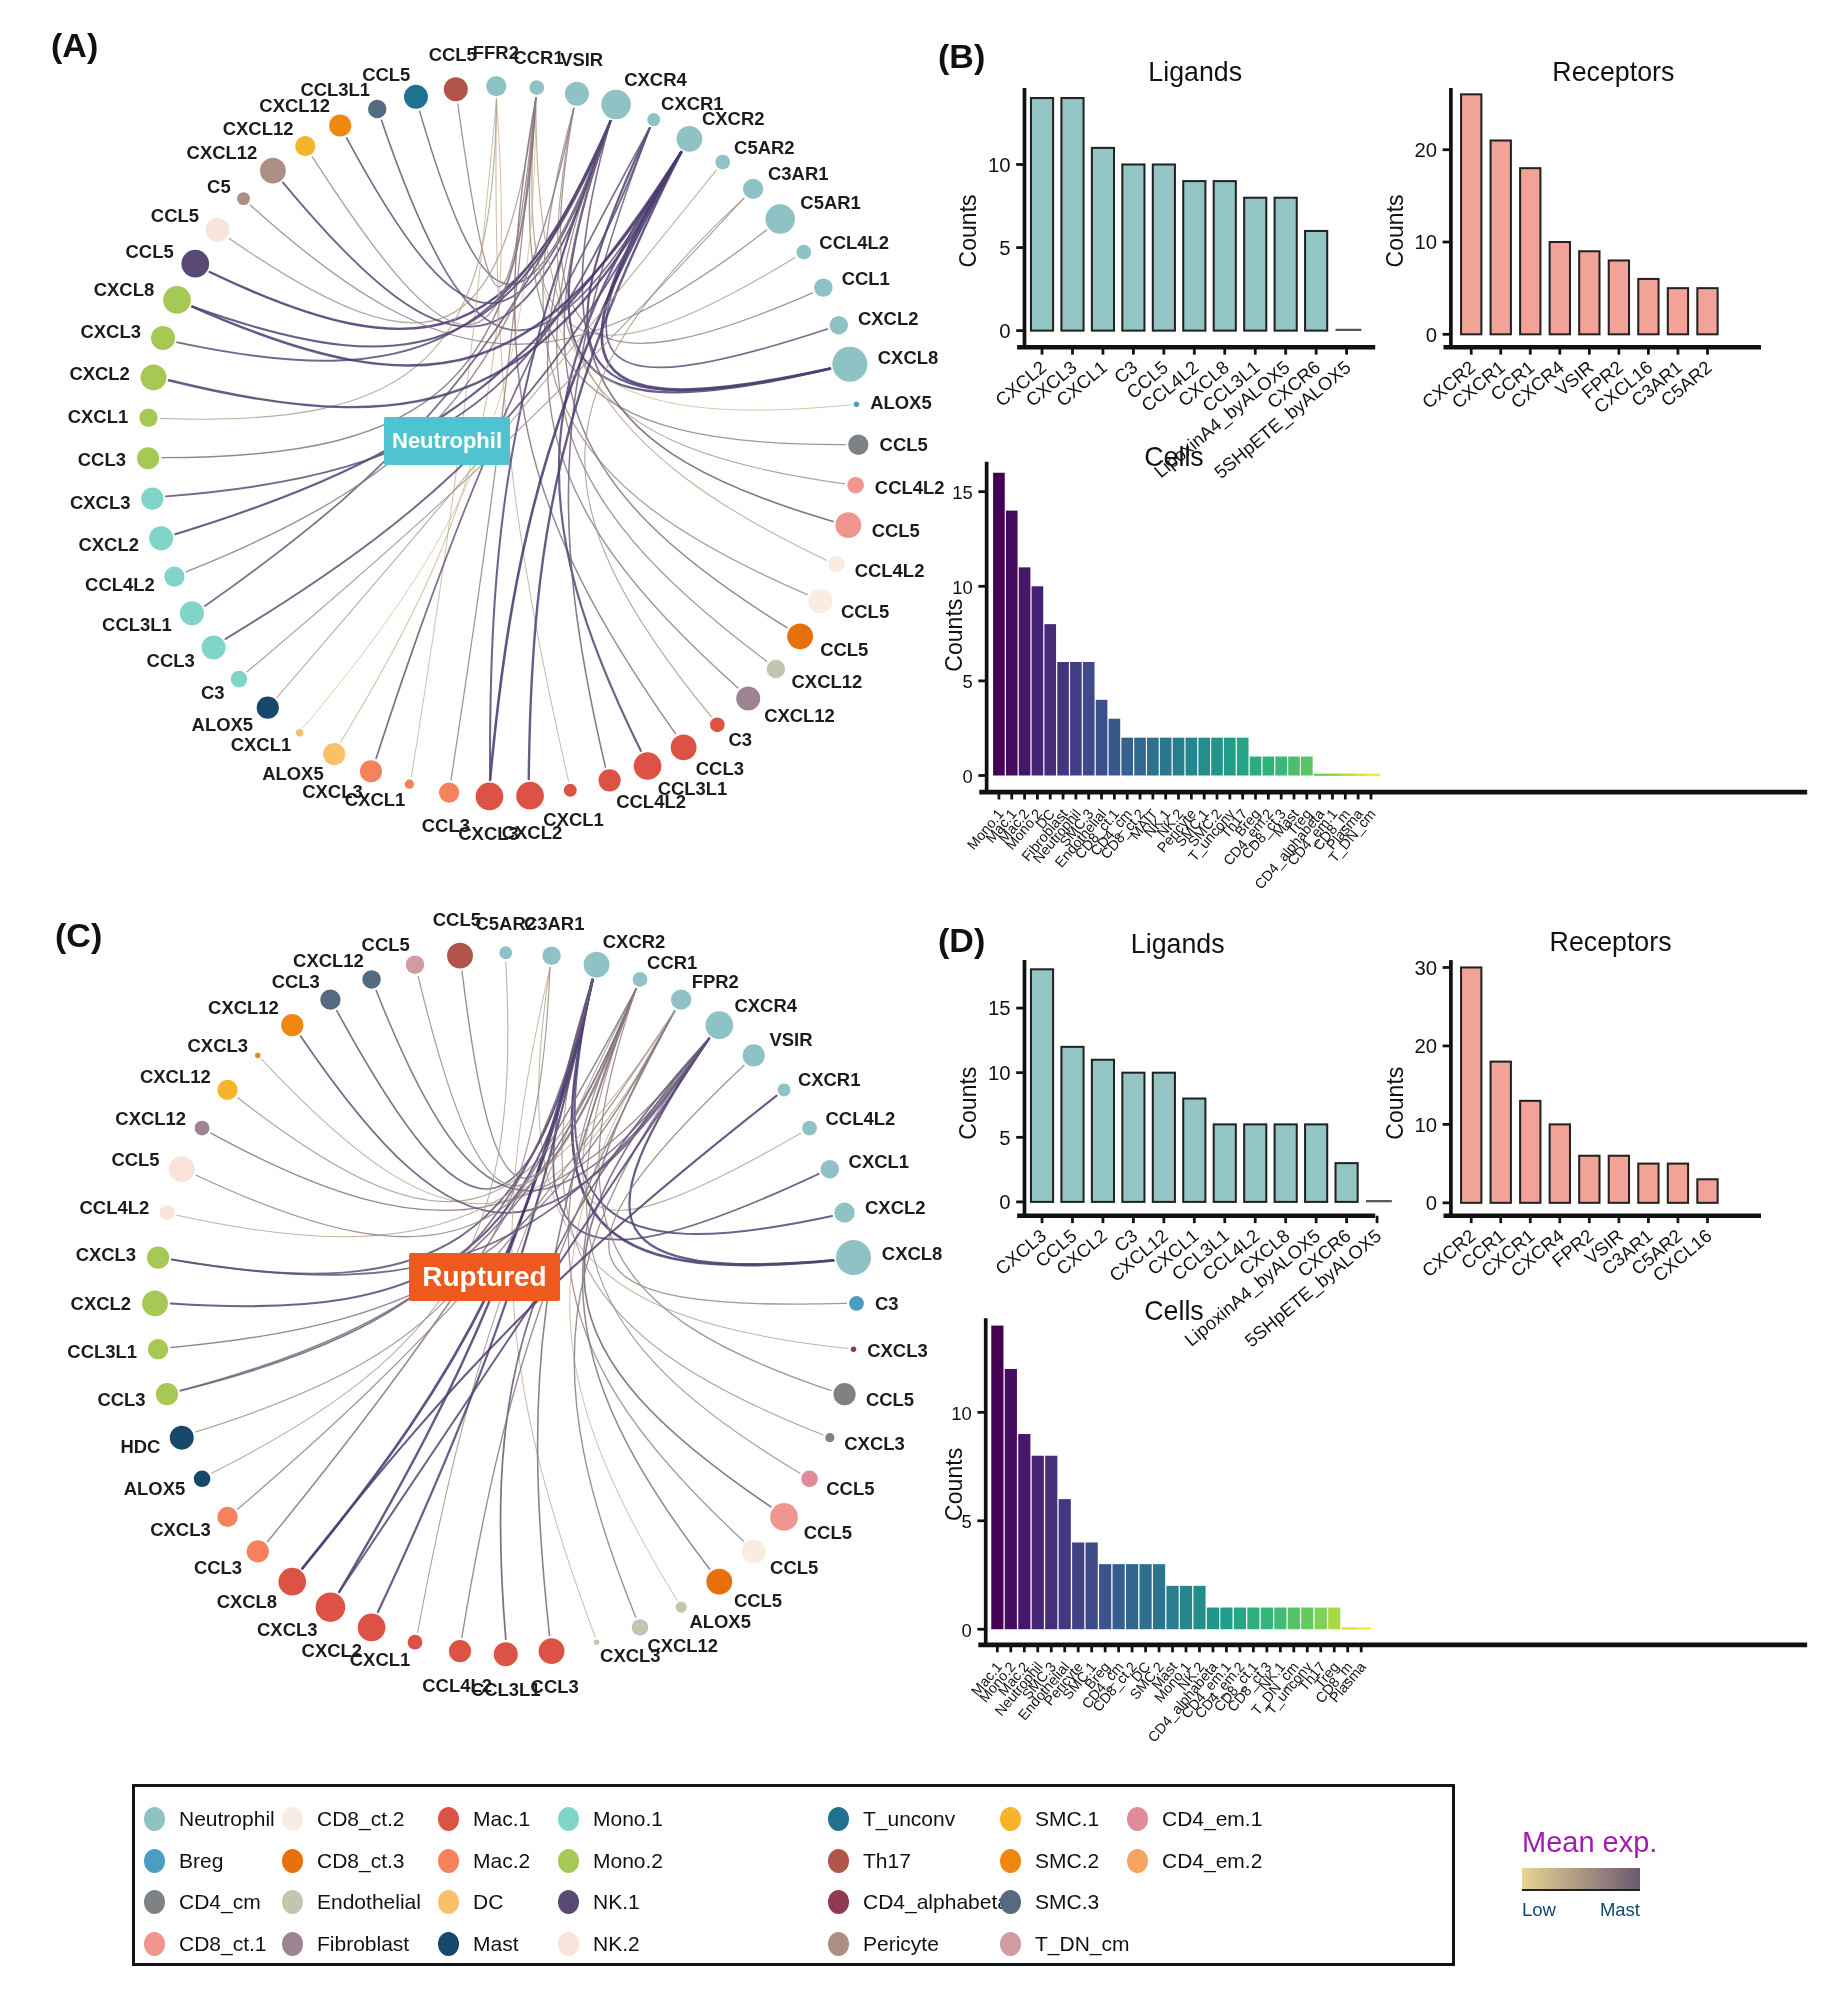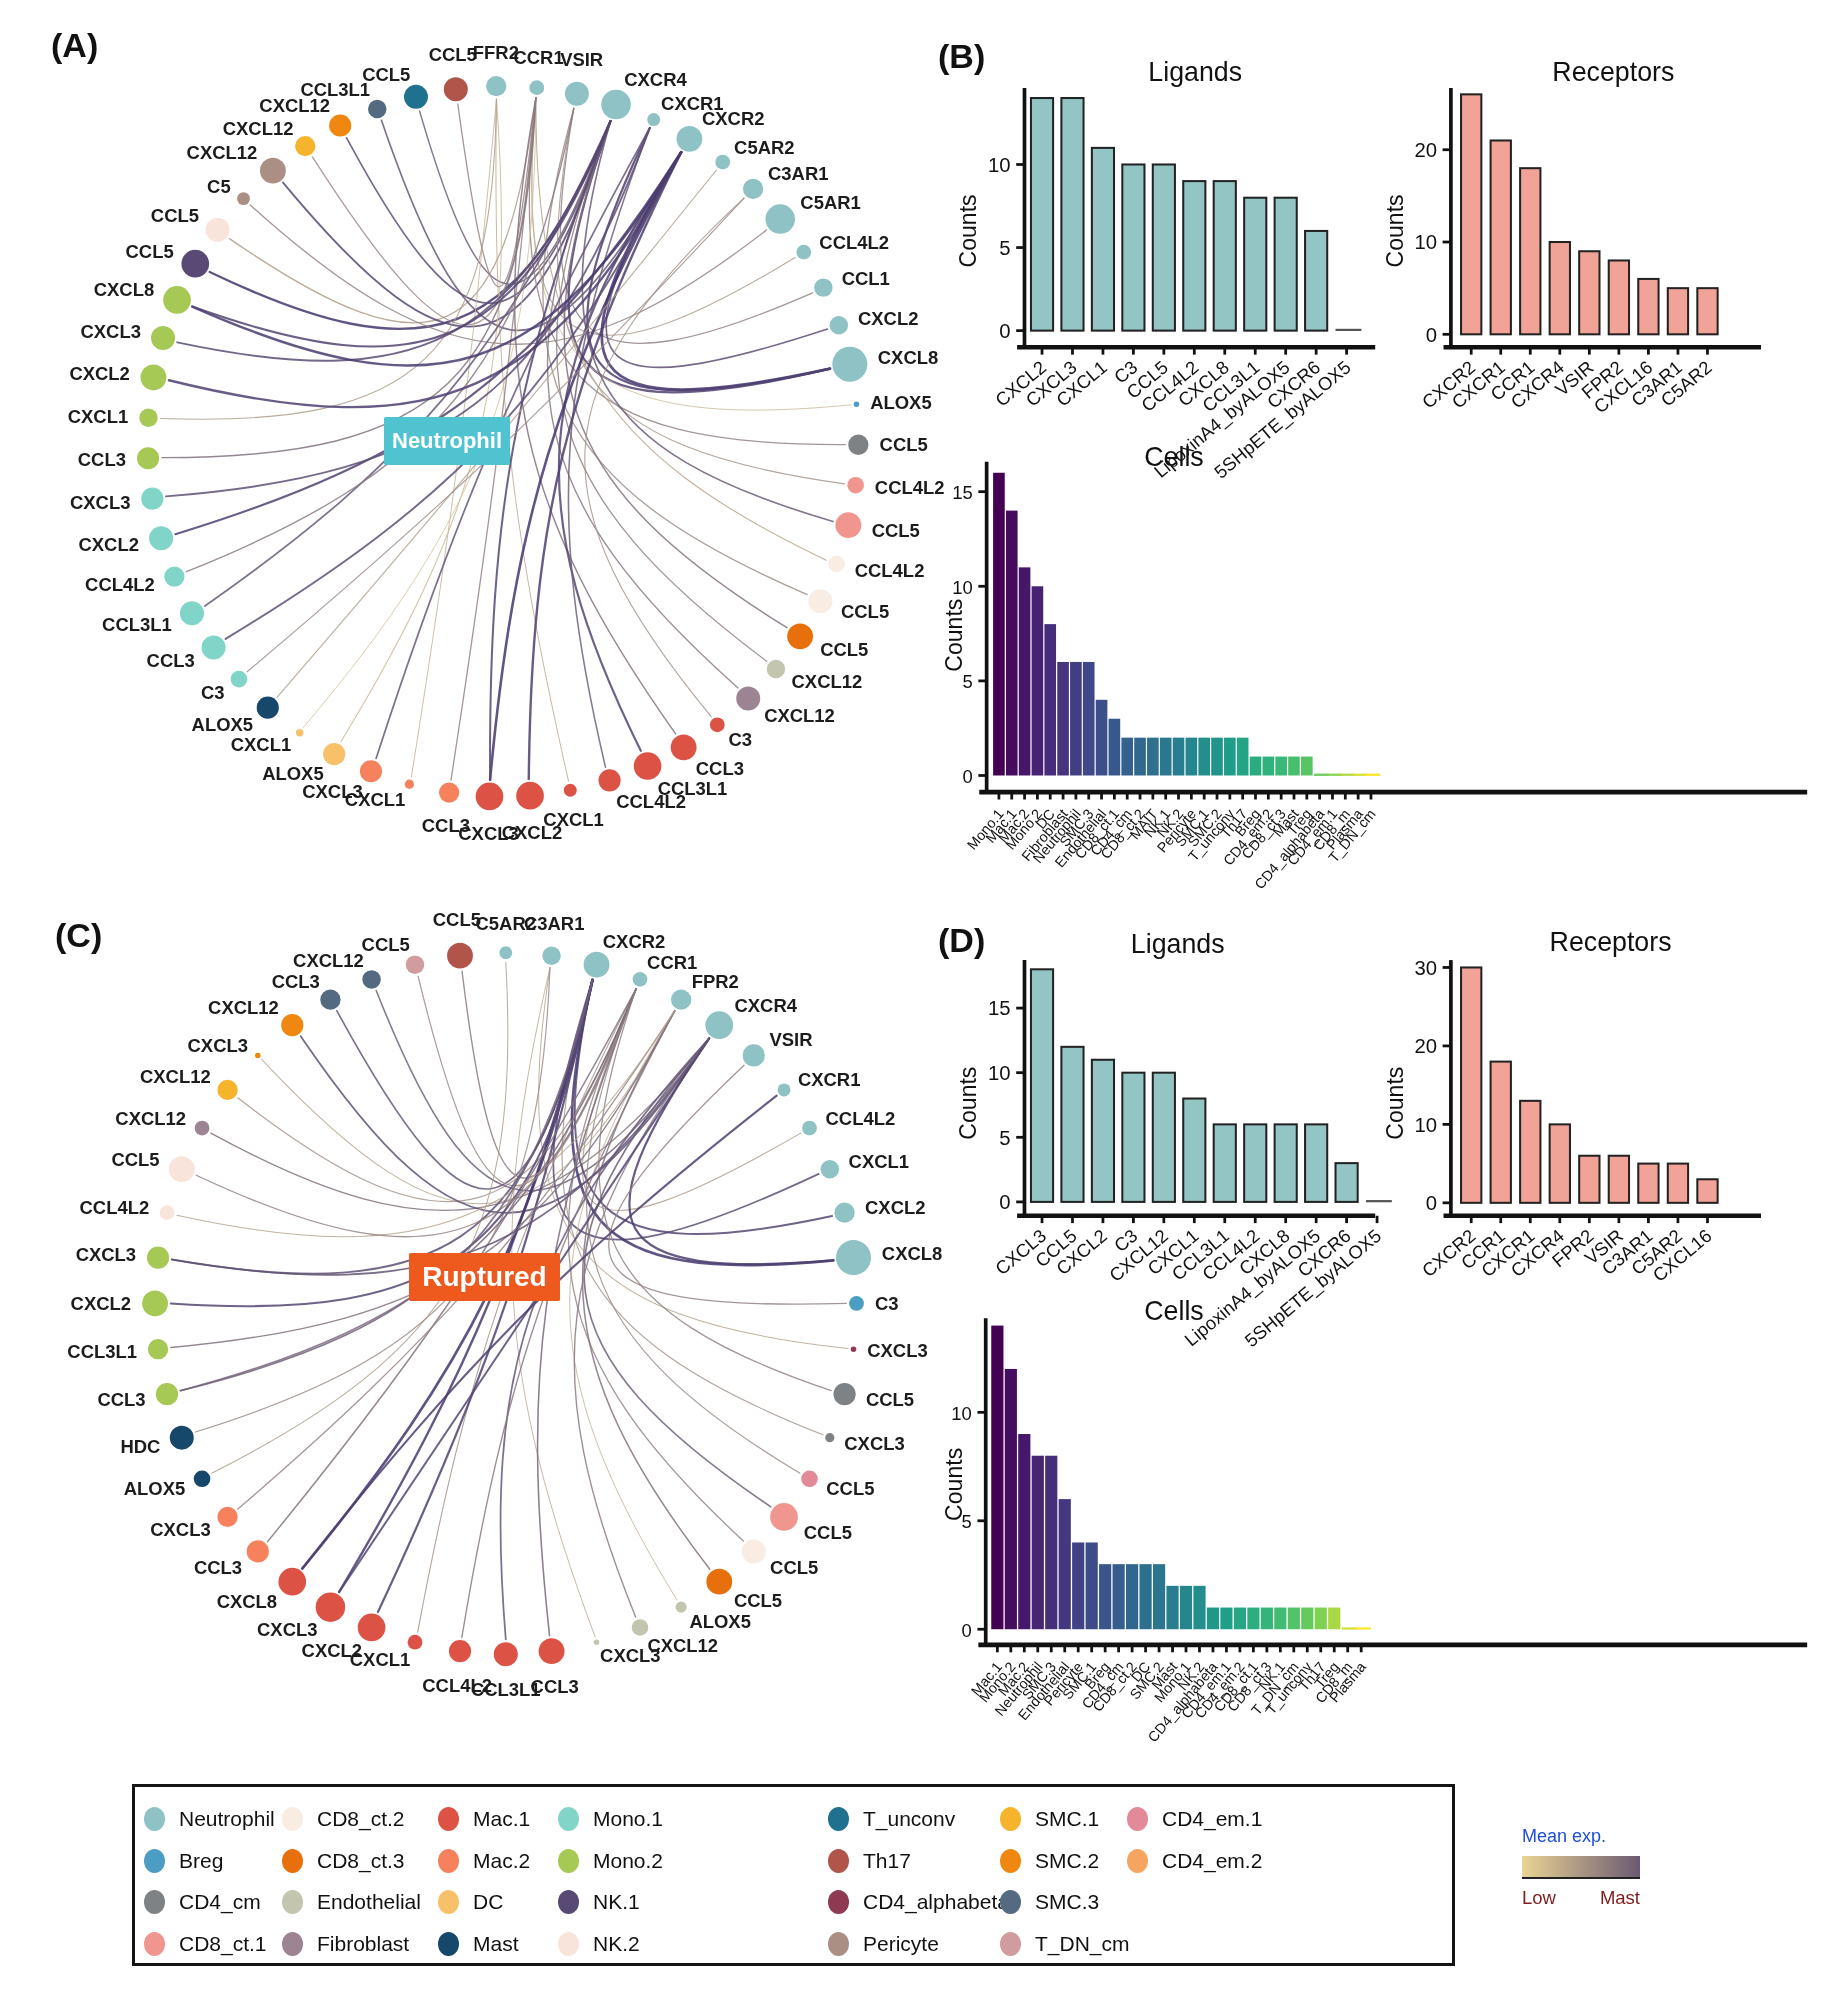--- a/index.html
+++ b/index.html
@@ -10,24 +10,24 @@
   .center-box{position:absolute;display:flex;align-items:center;justify-content:center;
         color:#fff;font-weight:bold;z-index:4;border-radius:1.8px;}
   #boxA{left:384px;top:417px;width:126px;height:48px;font-size:22px;}
   #boxC{left:409px;top:1253px;width:151px;height:48px;font-size:28px;}
   #legend-box{position:absolute;left:132px;top:1784px;width:1323px;height:182px;
         border:3.7px solid #141414;box-sizing:border-box;z-index:3;background:#fff;}
   .legend-item{position:absolute;display:flex;align-items:center;z-index:4;}
   .legend-dot{display:inline-block;width:21px;height:24px;border-radius:50%;}
   .legend-lab{margin-left:14px;font-size:21px;color:#111;white-space:nowrap;}
   #meanexp{position:absolute;left:1522px;top:1826px;width:138px;z-index:3;}
-  #meanexp-title{font-size:18px;color:#1d4ed8;}
+  #meanexp-title{font-size:29px;color:#a21caf;}
   #meanexp-bar{margin-top:9.2px;width:118px;height:21px;border-bottom:2.8px solid #222;}
   #meanexp-row{width:118px;margin-top:7.4px;display:flex;justify-content:space-between;
-        font-size:18.5px;color:#7f1d1d;}
+        font-size:18.5px;color:#0c4a6e;}
 </style>
 </head>
 <body>
 
 <div id="page">
   <svg id="fig" width="1845" height="2006" viewBox="0 0 1999 2173">
       <g>
         <rect x="1117" y="106" width="24" height="252" fill="#94c5c5" stroke="#222" stroke-width="2.2"></rect>
         <line x1="1129" y1="376" x2="1129" y2="384" stroke="#111" stroke-width="3"></line>
         <text x="1135" y="400" text-anchor="end" font-size="20" fill="#111" transform="rotate(-40 1135 400)">CXCL2</text>

